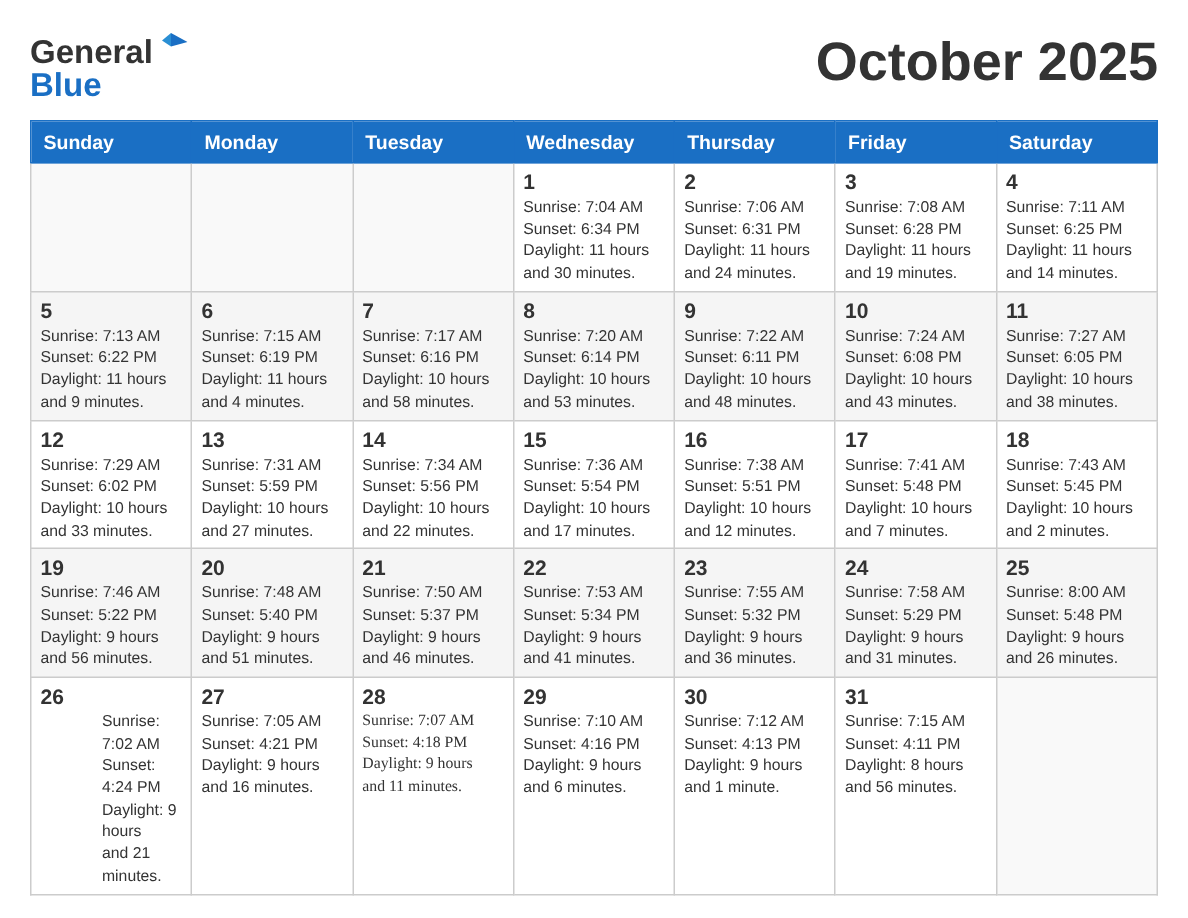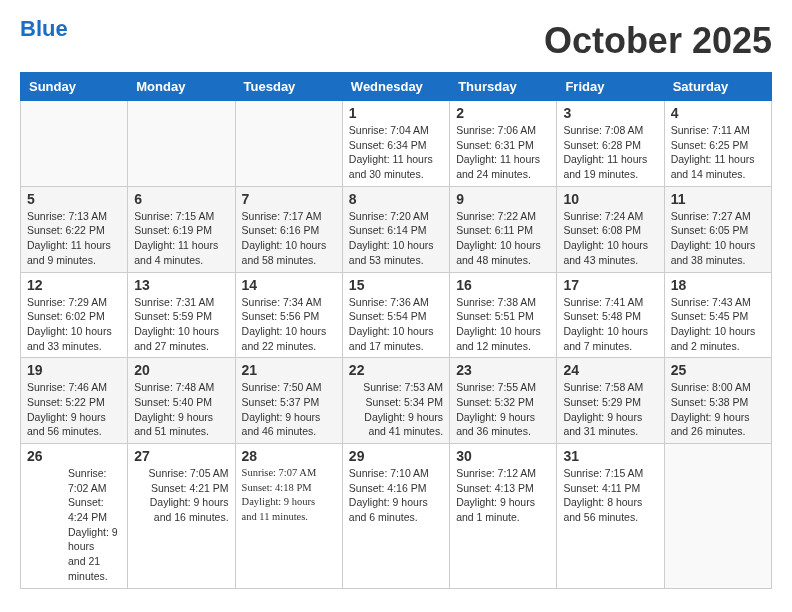--- a/index.html
+++ b/index.html
@@ -83,20 +83,27 @@
       background: #f9f9f9 !important;
     }
     .row-odd td { background: #ffffff; }
     .row-even td { background: #f0f0f0; }
   </style>
 </head>
 <body>
 
 <div class="header">
   <div class="logo">
+    <div class="logo-text">
+      <span style="color:#333;font-weight:bold;font-size:22px;">General</span>
+      <svg width="22" height="22" viewBox="0 0 22 22" style="margin: 0 1px;">
+        <polygon points="11,2 22,8 11,11" fill="#1a6fc4"></polygon>
+        <polygon points="11,2 11,11 5,7" fill="#2a8fd4"></polygon>
+      </svg>
+    </div>
     <div style="font-size:22px;font-weight:bold;color:#1a6fc4;margin-top:-4px;">Blue</div>
   </div>
   <div class="title-block">
     <div class="month-title">October 2025</div>
   </div>
 </div>
 
 <table class="calendar">
   <thead>
     <tr>
@@ -262,21 +269,21 @@
         </td>
         <td>
           <div class="day-number">21</div>
           <div class="day-info" style="white-space: pre-line;">Sunrise: 7:50 AM
 Sunset: 5:37 PM
 Daylight: 9 hours
 and 46 minutes.</div>
         </td>
         <td>
           <div class="day-number">22</div>
-          <div class="day-info" style="white-space: pre-line; text-align: right;">Sunrise: 7:53 AM
+          <div class="day-info" style="white-space: pre-line;">Sunrise: 7:53 AM
 Sunset: 5:34 PM
 Daylight: 9 hours
 and 41 minutes.</div>
         </td>
         <td>
           <div class="day-number">23</div>
           <div class="day-info" style="white-space: pre-line;">Sunrise: 7:55 AM
 Sunset: 5:32 PM
 Daylight: 9 hours
 and 36 minutes.</div>
@@ -284,36 +291,36 @@
         <td>
           <div class="day-number">24</div>
           <div class="day-info" style="white-space: pre-line;">Sunrise: 7:58 AM
 Sunset: 5:29 PM
 Daylight: 9 hours
 and 31 minutes.</div>
         </td>
         <td>
           <div class="day-number">25</div>
           <div class="day-info" style="white-space: pre-line;">Sunrise: 8:00 AM
-Sunset: 5:38 PM
+Sunset: 5:48 PM
 Daylight: 9 hours
 and 26 minutes.</div>
         </td>
       </tr>
       <tr class="row-odd">
         <td>
           <div class="day-number">26</div>
           <div class="day-info" style="white-space: pre-line; margin-left: 41px;">Sunrise: 7:02 AM
 Sunset: 4:24 PM
 Daylight: 9 hours
 and 21 minutes.</div>
         </td>
         <td>
           <div class="day-number">27</div>
-          <div class="day-info" style="white-space: pre-line; text-align: right;">Sunrise: 7:05 AM
+          <div class="day-info" style="white-space: pre-line;">Sunrise: 7:05 AM
 Sunset: 4:21 PM
 Daylight: 9 hours
 and 16 minutes.</div>
         </td>
         <td>
           <div class="day-number">28</div>
           <div class="day-info" style="white-space: pre-line; font-family: Liberation Serif, serif;">Sunrise: 7:07 AM
 Sunset: 4:18 PM
 Daylight: 9 hours
 and 11 minutes.</div>

